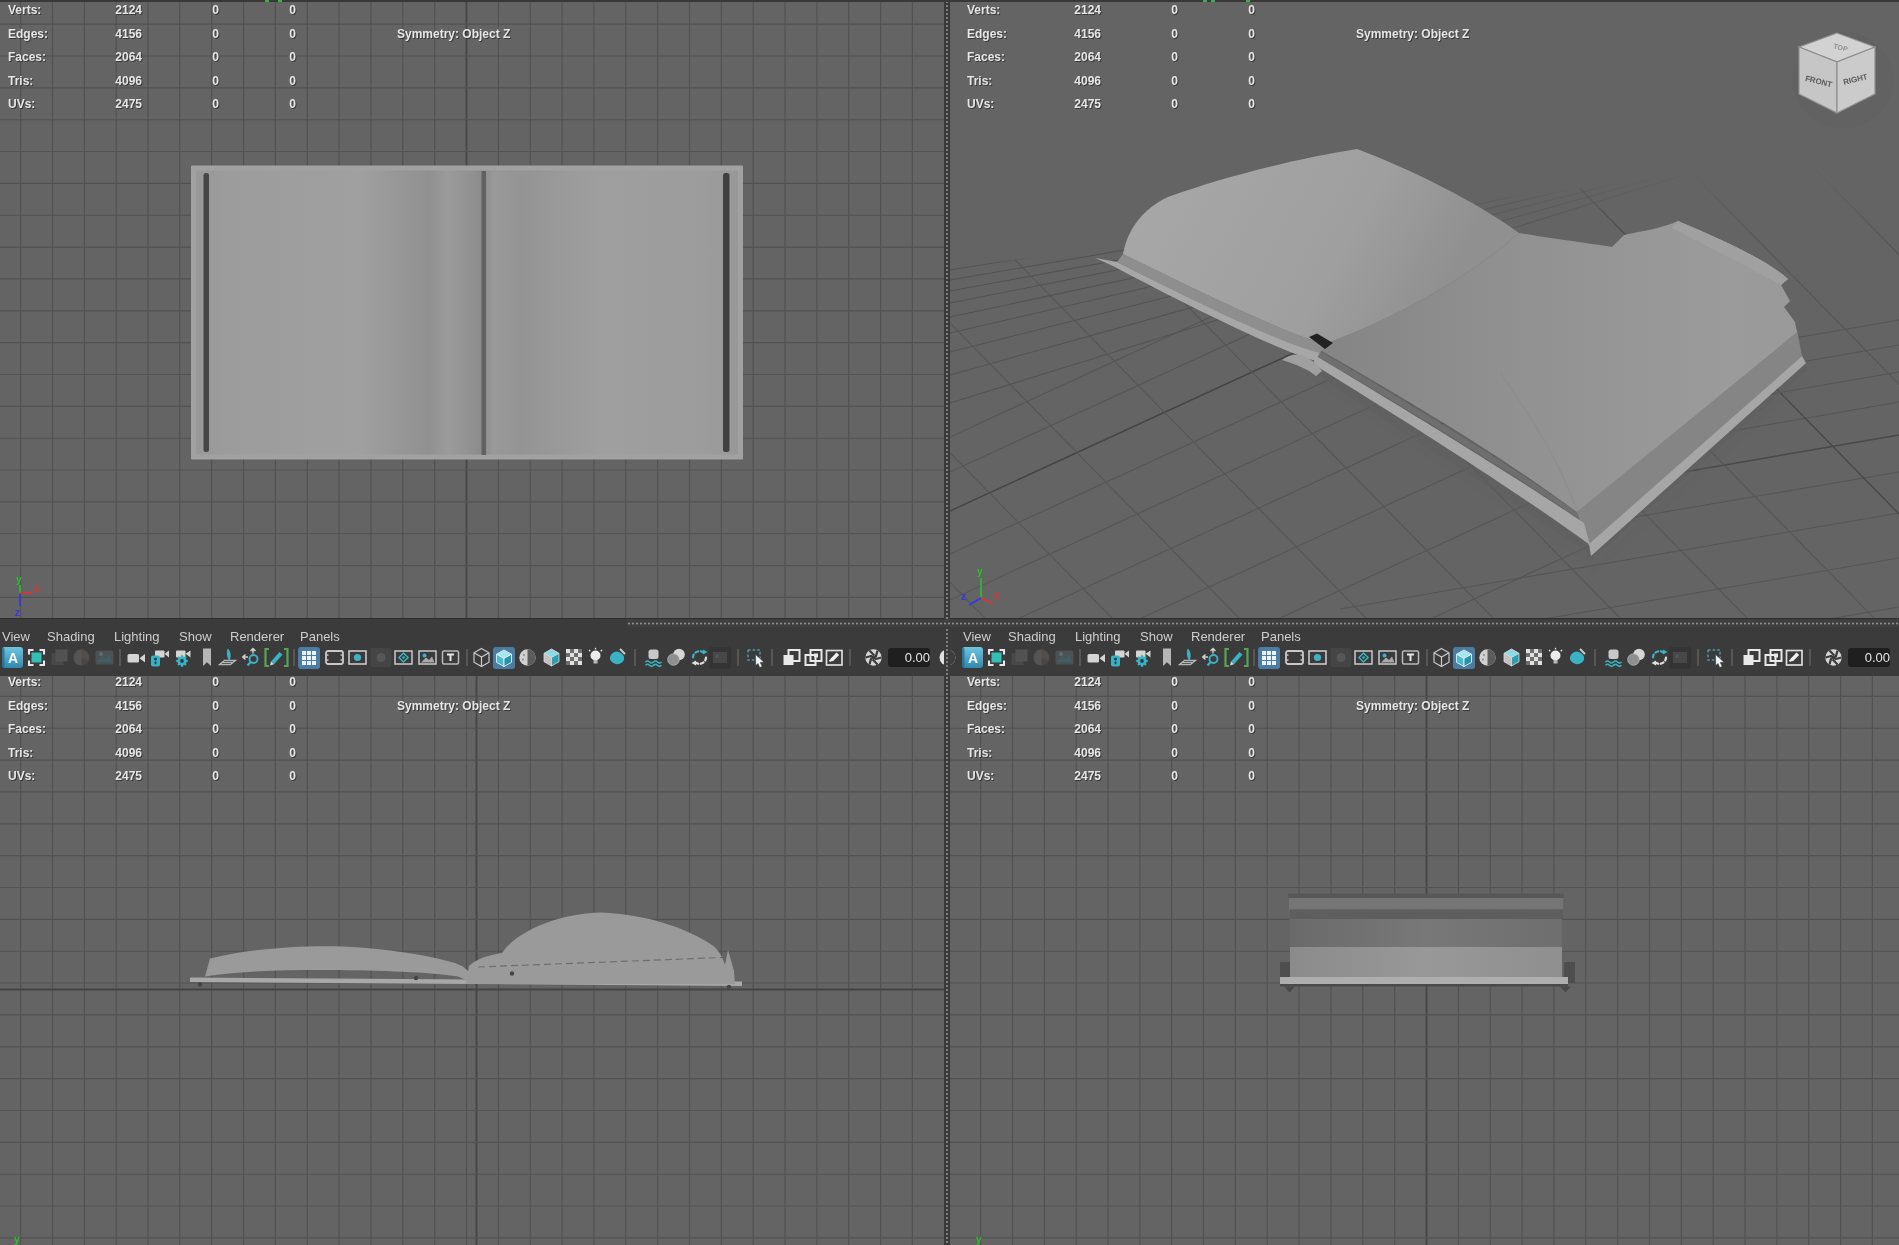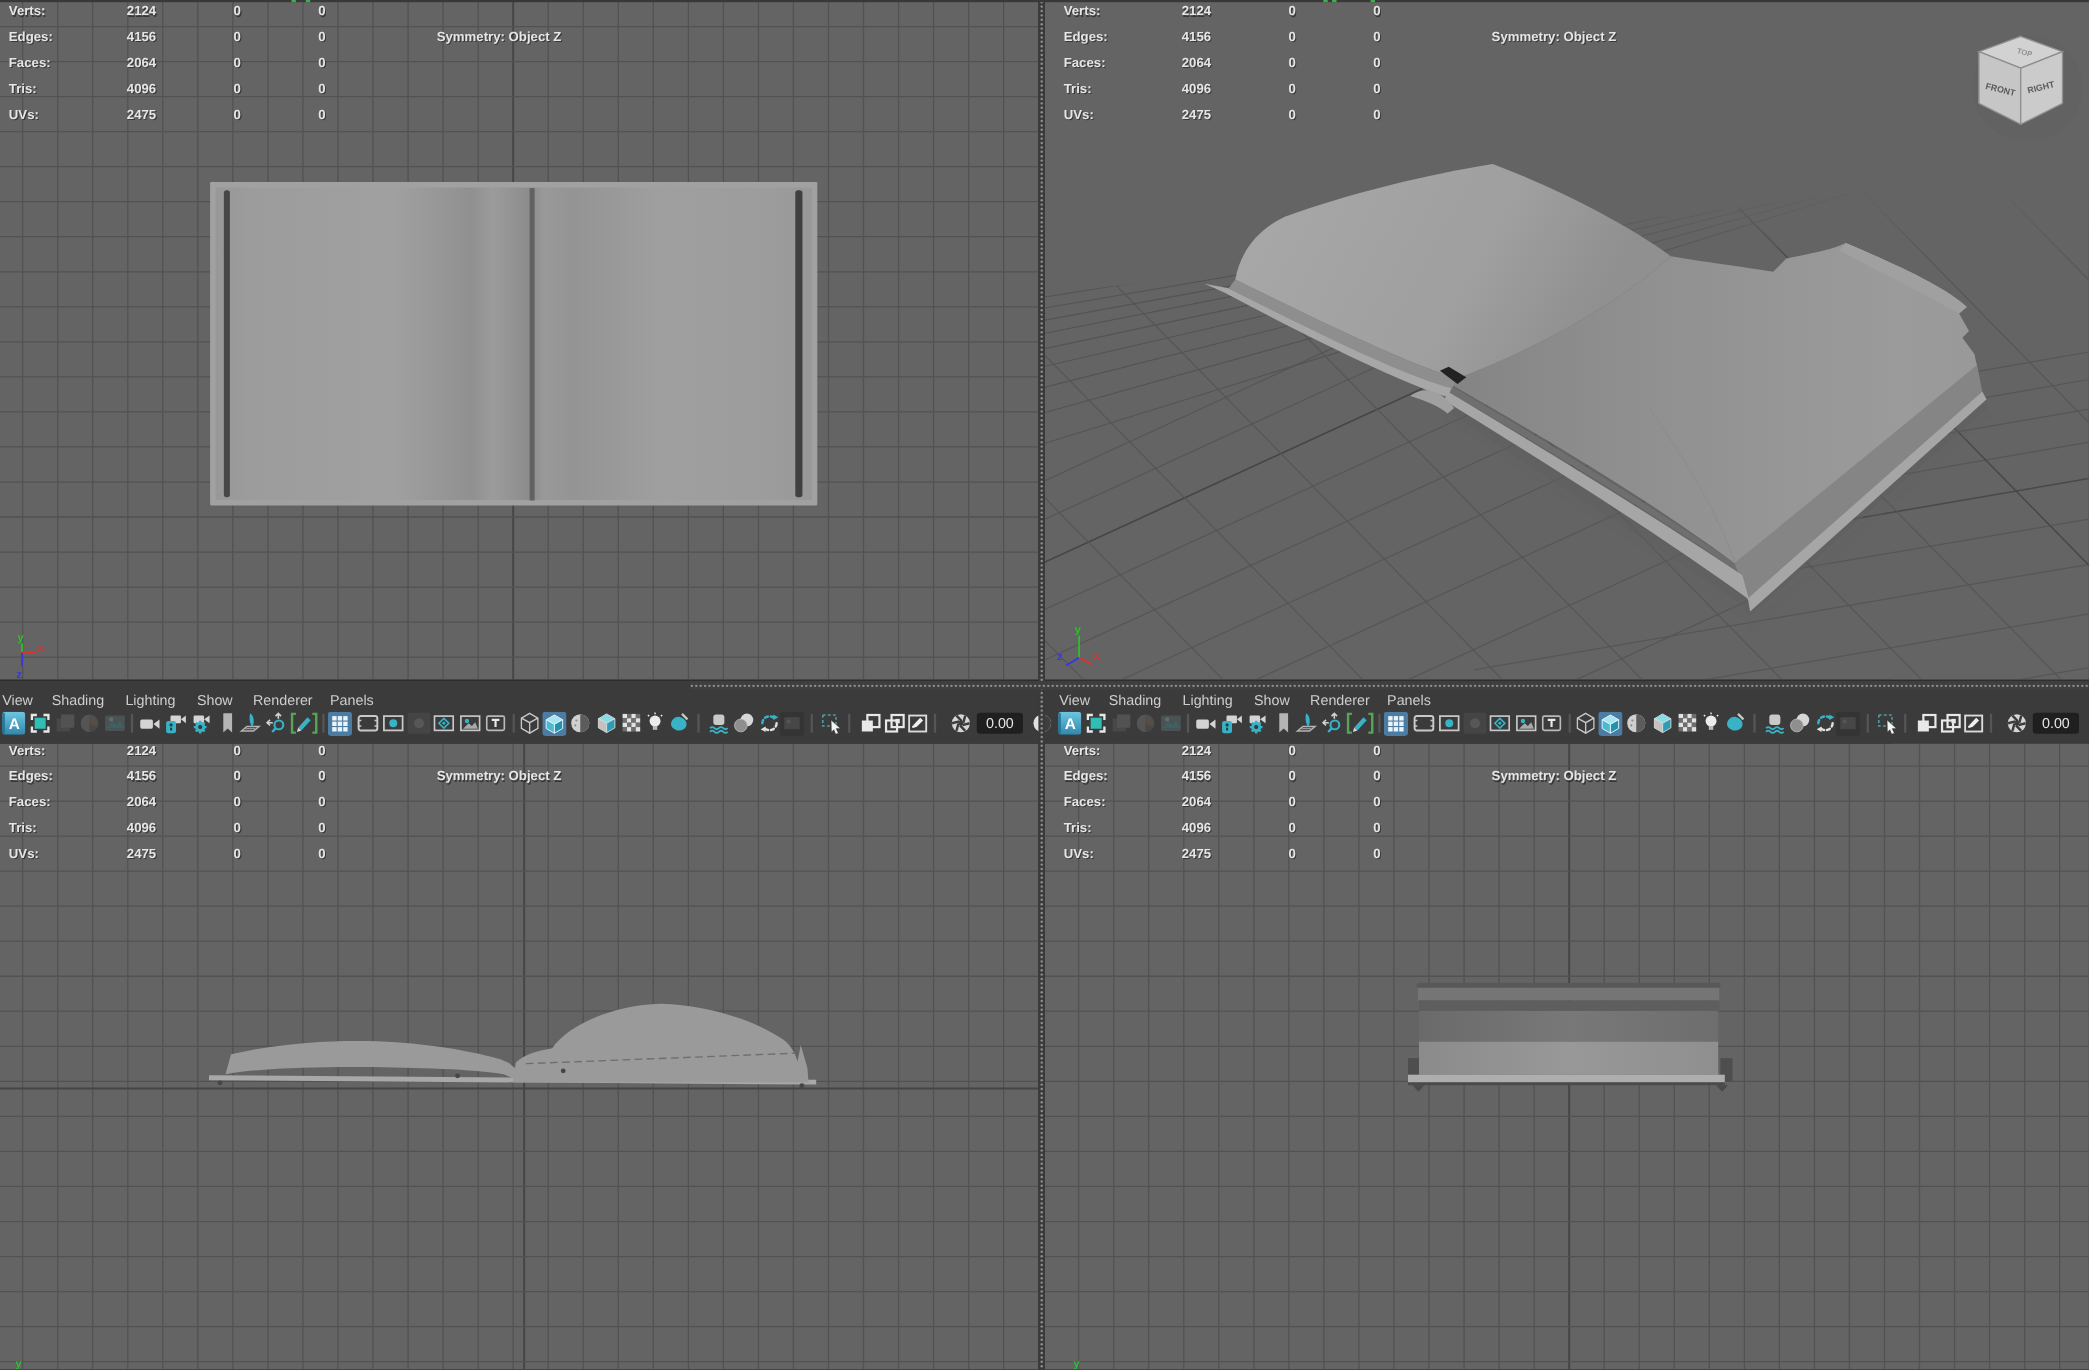--- a/index.html
+++ b/index.html
@@ -7,21 +7,21 @@
 .vp{position:absolute}
 .hud{font:bold 12px "Liberation Sans",sans-serif;fill:#e6e6e6}
 .hudsh{font:bold 12px "Liberation Sans",sans-serif;fill:rgba(20,20,20,0.55)}
 .ax{font:bold 10px "Liberation Sans",sans-serif}
 .cb{font:bold 8px "Liberation Sans",sans-serif;text-anchor:middle}
 .cbt{font:bold 7px "Liberation Sans",sans-serif;text-anchor:middle}
 #tbar{position:absolute;left:0;top:618px;width:1720px;height:58px;background:#3b3b3b}
 .menu{position:absolute;top:11px;font-size:13px;color:#cdcdcd}
 .ic{position:absolute;top:29px}
 .sep{position:absolute;top:31px;width:2px;height:17px;background:#565656}
-.field{position:absolute;top:30px;width:42px;height:19px;background:#1f1f1f;border-radius:3px;color:#e6e6e6;font-size:13px;text-align:center;line-height:19px}
+.field{position:absolute;top:30px;width:42px;height:19px;background:#1f1f1f;border-radius:3px;color:#e6e6e6;font-size:13px;text-align:right;line-height:19px}
 #vdiv{position:absolute;left:944px;top:0;width:6px;height:1245px;background:#3a3a3a}
 #topstrip{position:absolute;left:0;top:0;width:1899px;height:2px;background:#383838}
 
 </style></head><body>
 <div id="stage">
 <svg class="vp" style="left:0;top:0" width="944" height="618" viewBox="0 0 944 618">
       <rect x="0" y="0" width="944" height="618" fill="#646464"></rect>
       <line x1="20.6" y1="0" x2="20.6" y2="618" stroke="#525252" stroke-width="1.15"></line>
 <line x1="52.5" y1="0" x2="52.5" y2="618" stroke="#525252" stroke-width="1.15"></line>
 <line x1="84.3" y1="0" x2="84.3" y2="618" stroke="#525252" stroke-width="1.15"></line>

